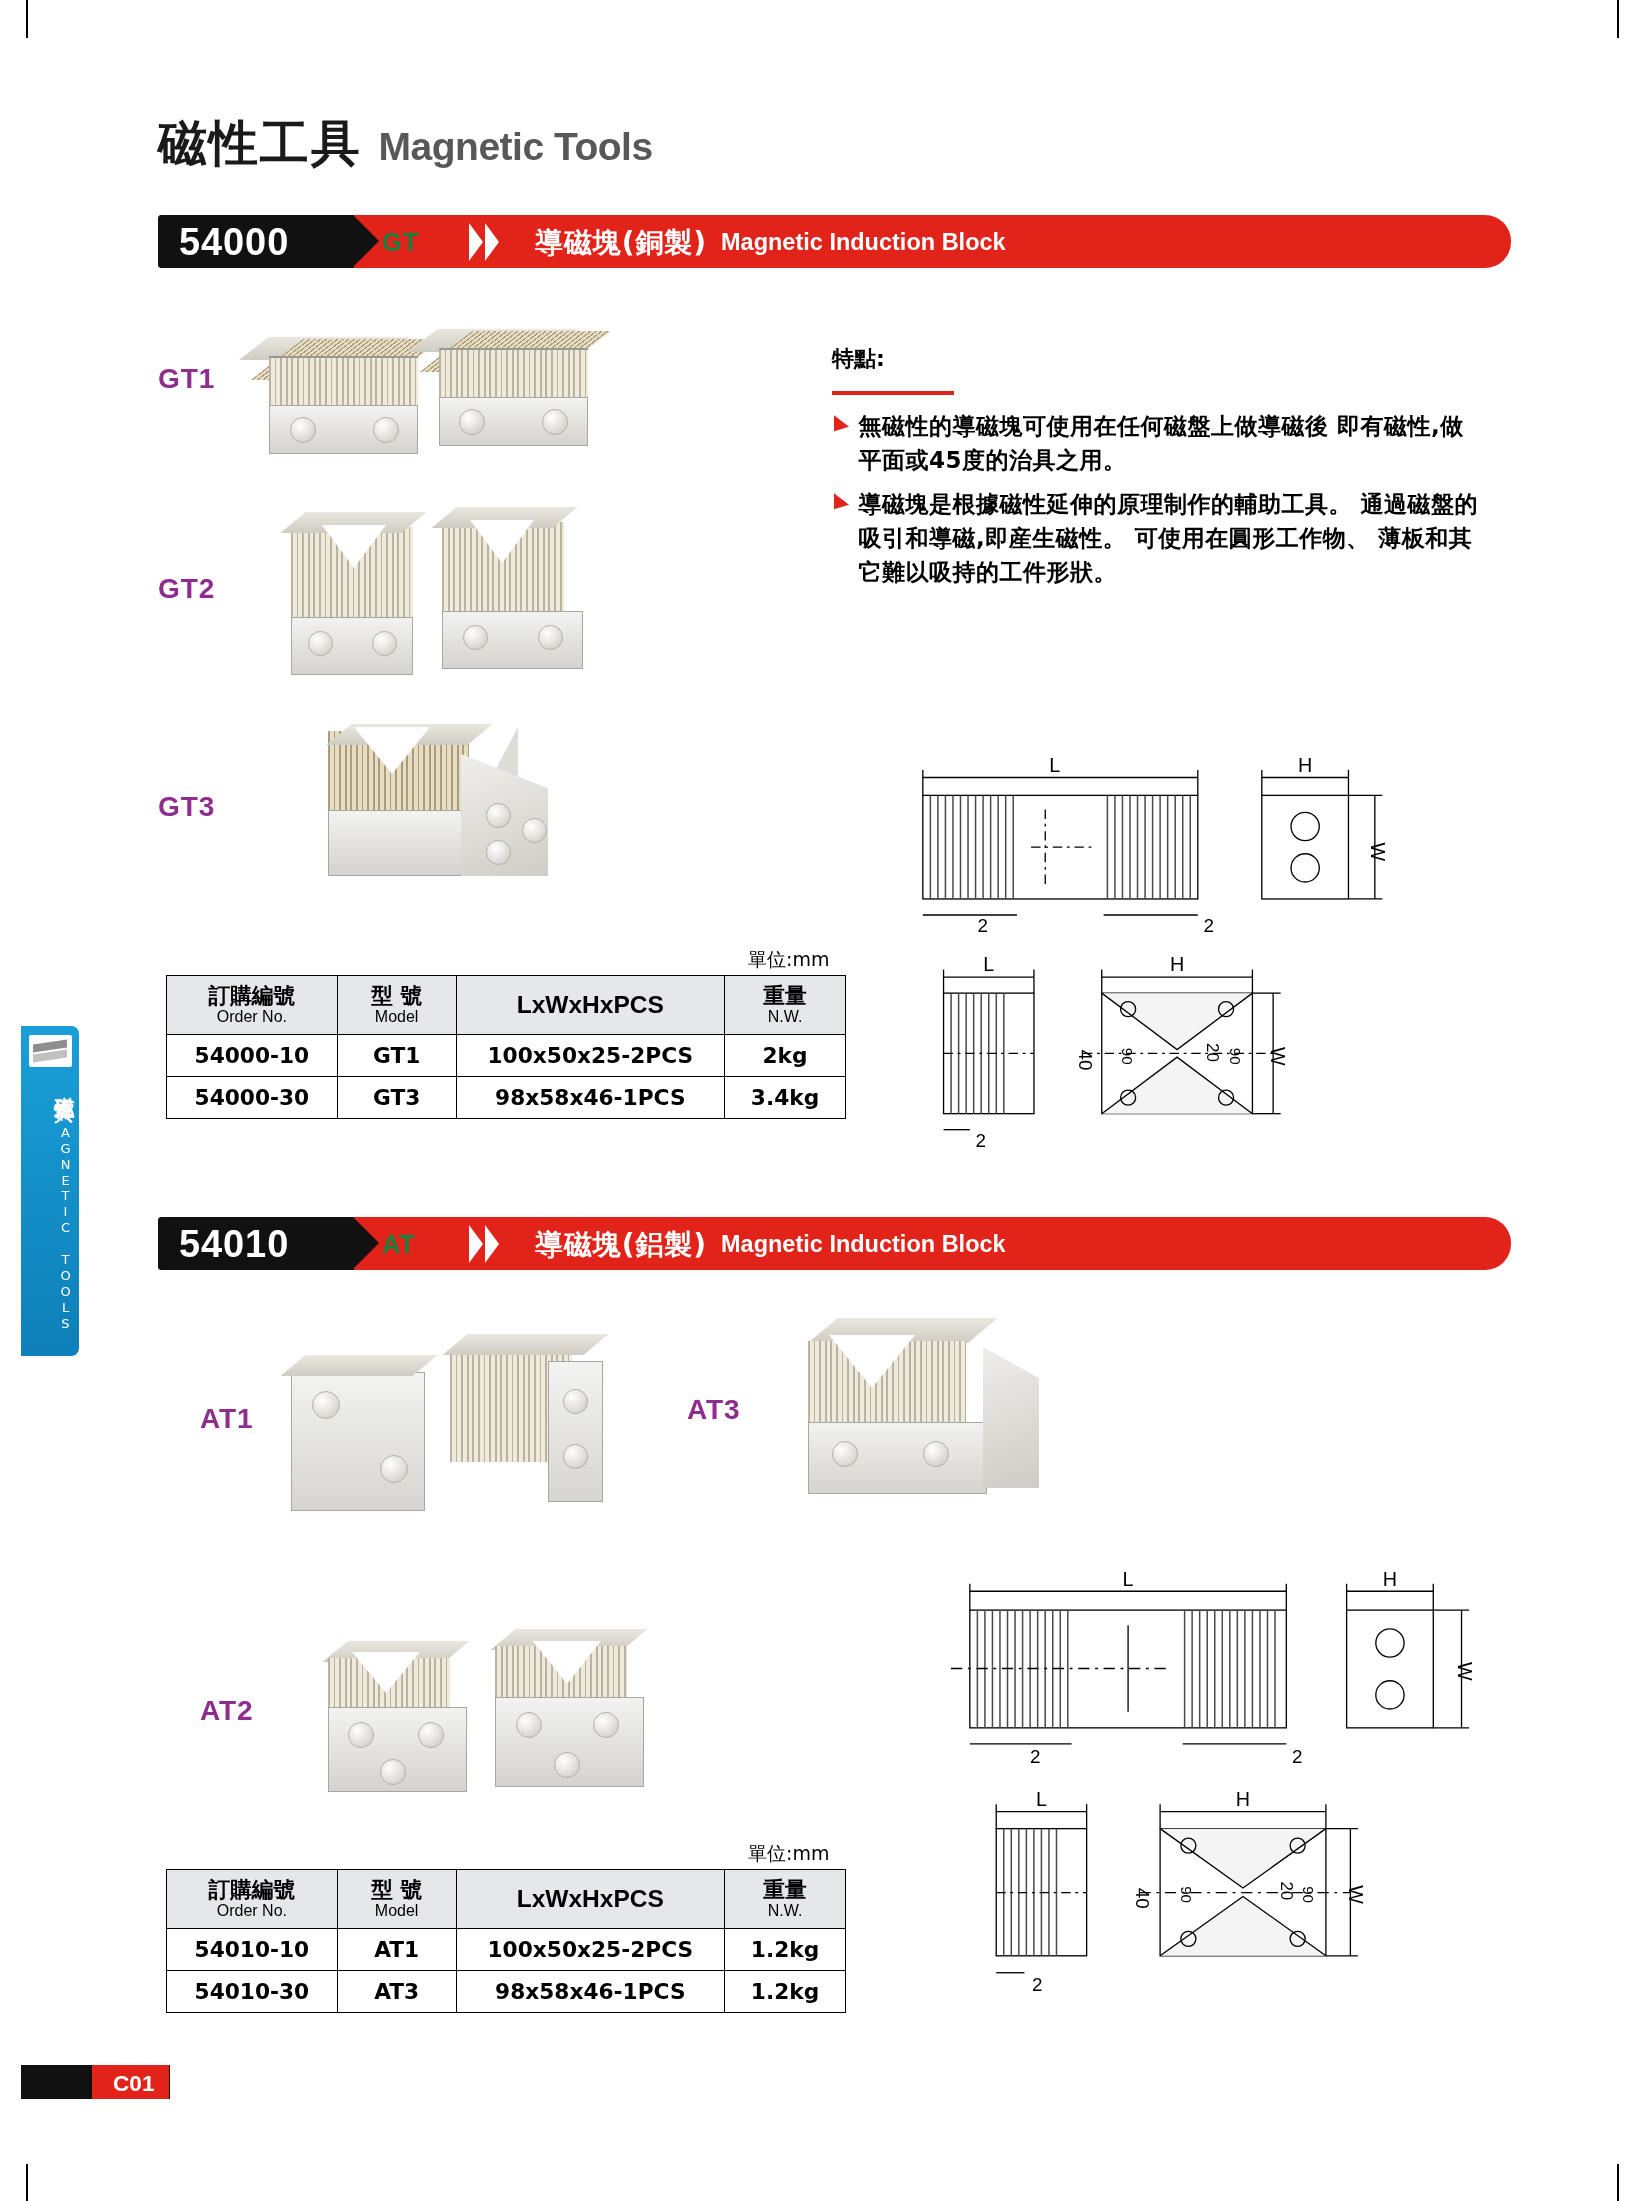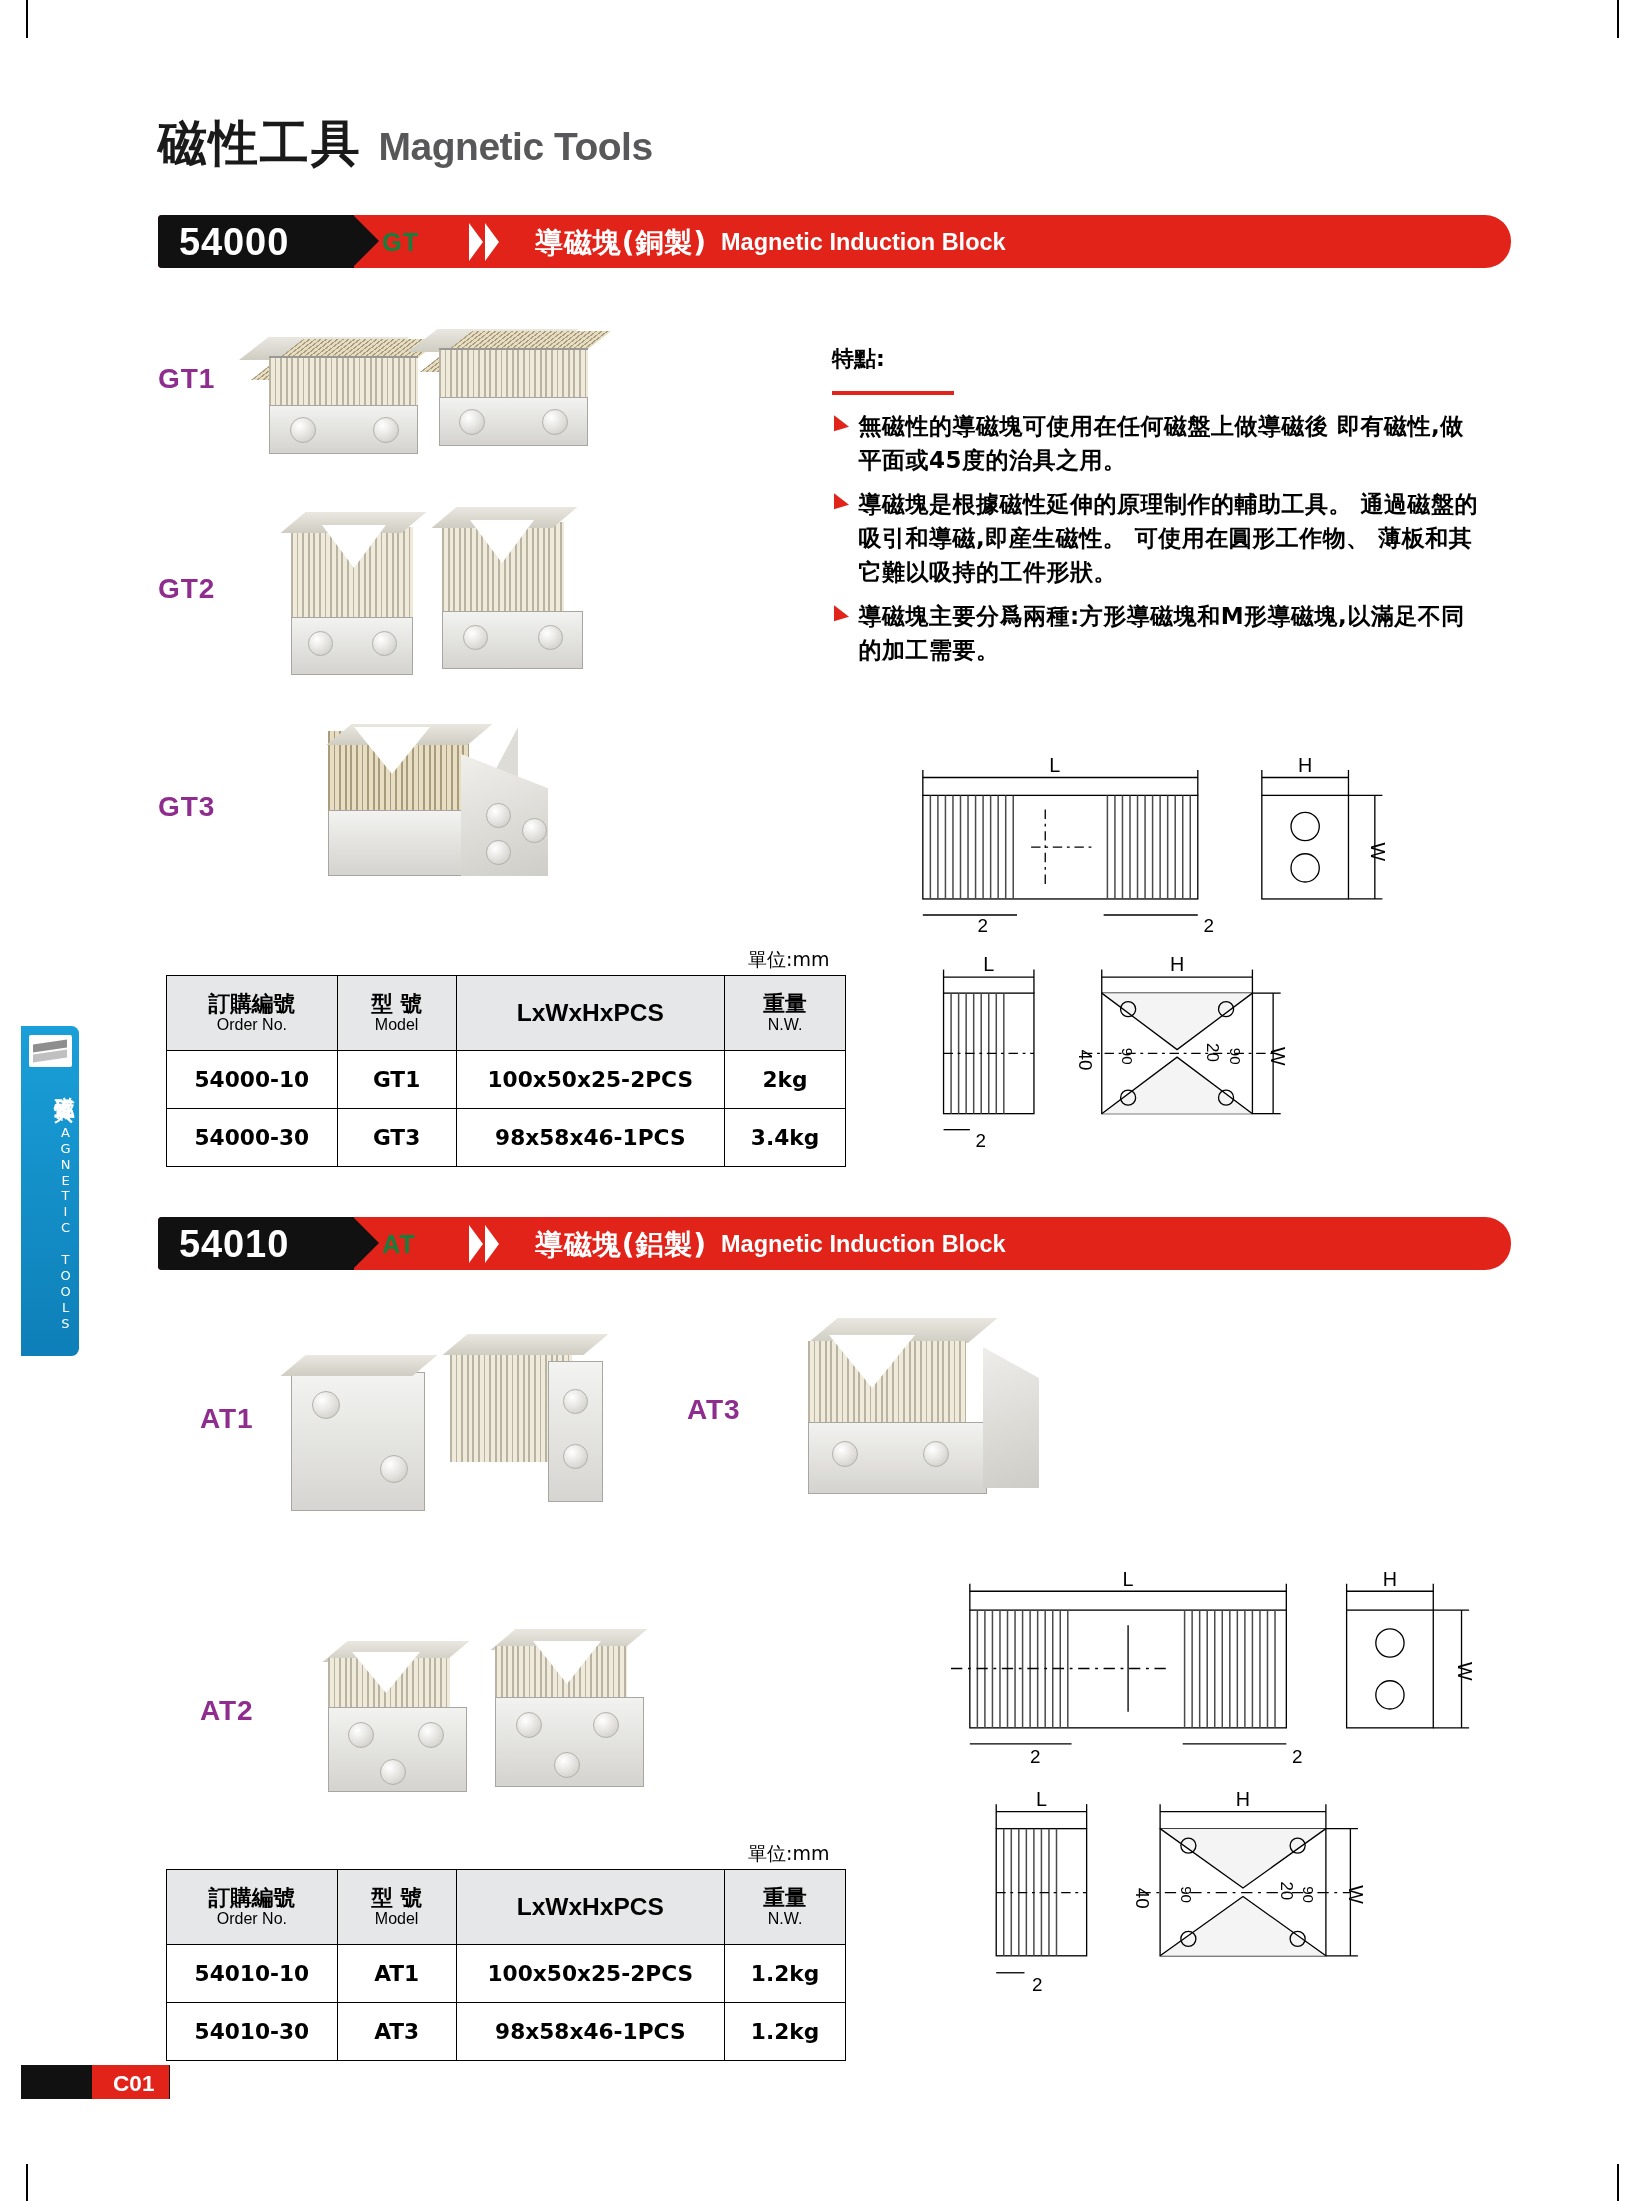--- a/index.html
+++ b/index.html
@@ -91,21 +91,21 @@
   .edge { position:absolute; background:#9a9892; }
 
   
   .unit-note { position:absolute; font-size:19px; color:#000; font-family:"DejaVu Sans", sans-serif;}
 
   
   table.spec {
     position:absolute; border-collapse:collapse; font-family:"DejaVu Sans", sans-serif;
   }
   table.spec th, table.spec td {
-    border:1.4px solid #000; text-align:center; padding:16px;
+    border:1.4px solid #000; text-align:center; padding:8px;
   }
   table.spec thead th { background:#e6e7e9; height:58px; }
   table.spec tbody td { height:38px; font-size:21.7px; font-weight:bold; }
   table.spec tbody tr.alt td { background:#e6e7e9; }
   .th-cn { font-size:21.7px; font-weight:bold; display:block; line-height:1.1; font-family:"DejaVu Sans", sans-serif;}
   .th-en { font-size:16px; font-weight:normal; display:block; line-height:1.15; font-family:"Liberation Sans", sans-serif;}
   .th-big { font-size:24.5px; font-weight:bold; font-family:"Liberation Sans", sans-serif;}
 
   
   .drawing { position:absolute; }
@@ -165,26 +165,20 @@
       <div class="feat-bullet">
           <i></i>
         </div>
       <div class="feat-text">無磁性的導磁塊可使用在任何磁盤上做導磁後 即有磁性,做平面或45度的治具之用。</div>
     </div>
     <div class="feat-item">
       <div class="feat-bullet">
           <i></i>
         </div>
       <div class="feat-text">導磁塊是根據磁性延伸的原理制作的輔助工具。 通過磁盤的吸引和導磁,即産生磁性。 可使用在圓形工作物、 薄板和其它難以吸持的工件形狀。</div>
-    </div>
-    <div class="feat-item">
-      <div class="feat-bullet">
-          <i></i>
-        </div>
-      <div class="feat-text">導磁塊主要分爲兩種:方形導磁塊和M形導磁塊,以滿足不同的加工需要。</div>
     </div>
   </div>
 
   <div class="mdl-label" style="left:158px;top:363px;">GT1</div>
   <div class="mdl-label" style="left:158px;top:573px;">GT2</div>
   <div class="mdl-label" style="left:158px;top:791px;">GT3</div>
 
   <div class="prod" style="left:254px;top:320px;width:395px;height:151px;">
 
     <div class="face-top" style="left:0px;top:17px;width:141px;height:22.6px;transform:skewX(-52deg);"></div>

